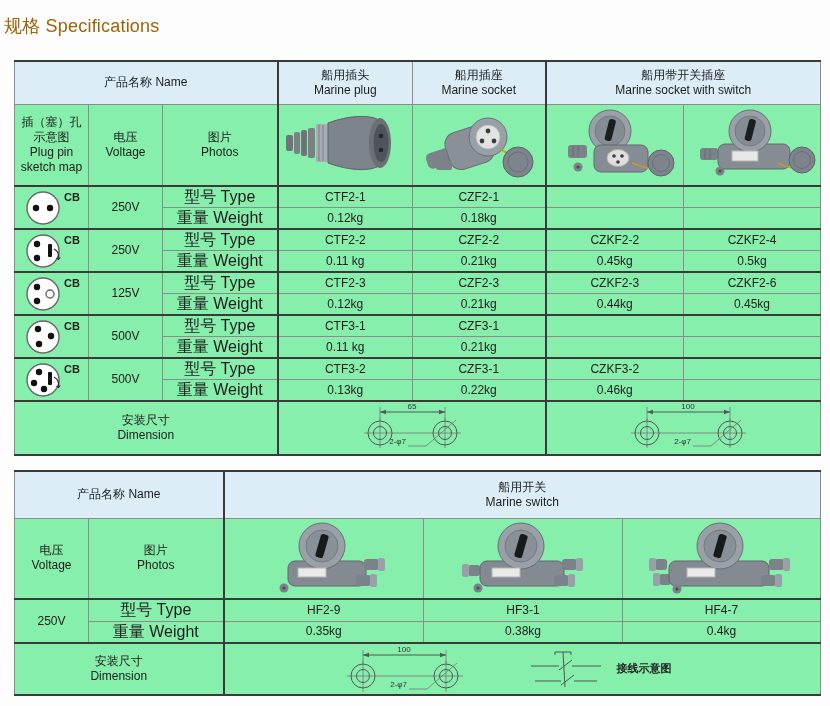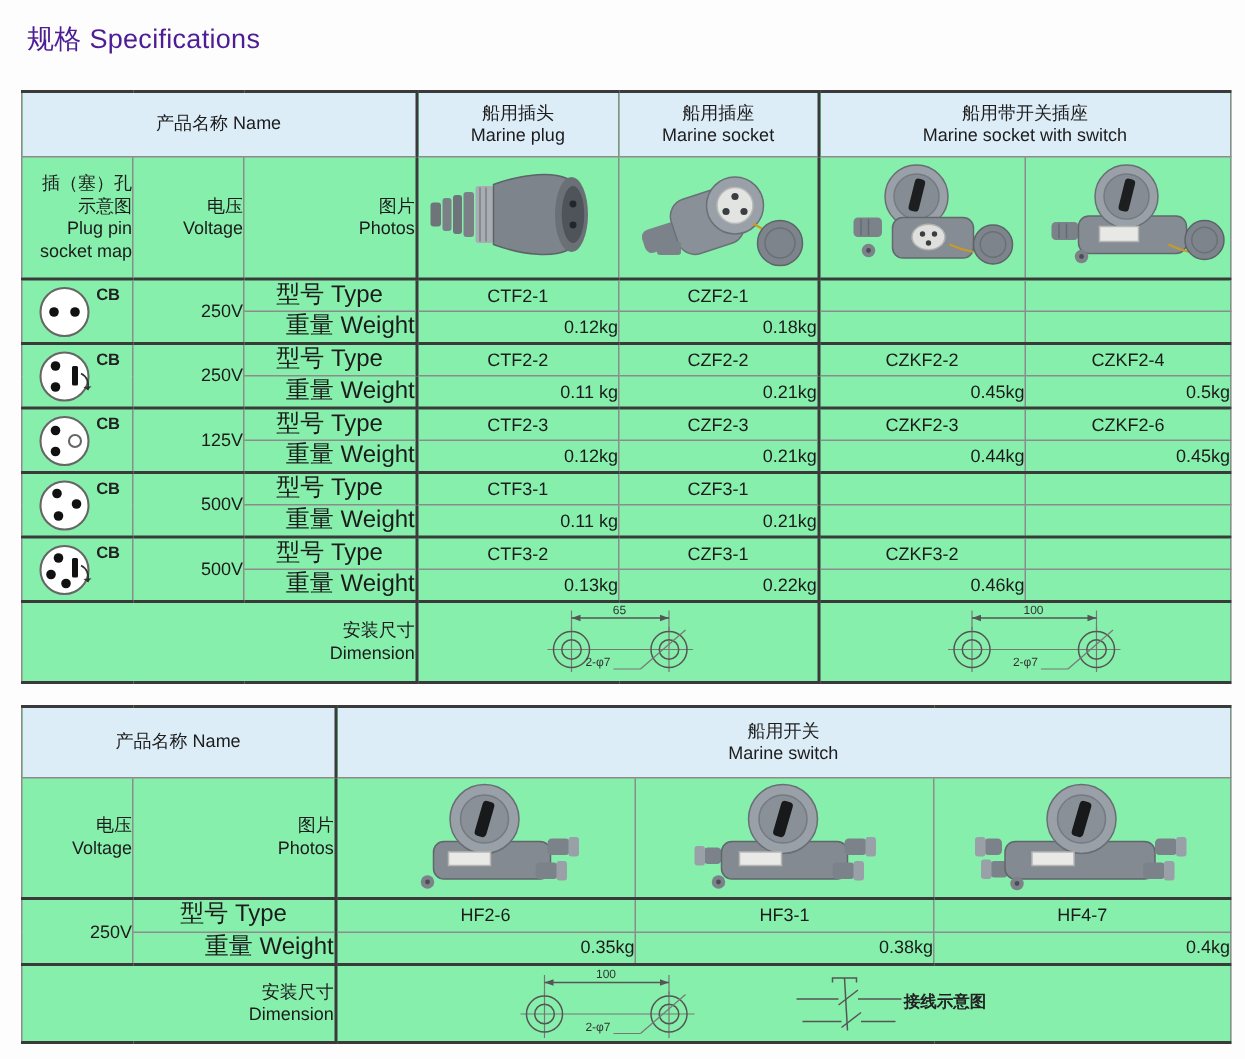--- a/index.html
+++ b/index.html
@@ -2,42 +2,42 @@
 <html><head>
 <meta charset="utf-8">
 <style>
   html,body{margin:0;padding:0;}
   body{
     width:830px;height:706px;position:relative;background:#fdfdfd;
     font-family:"Liberation Sans","DejaVu Sans",sans-serif;color:#1c1c1c;
     overflow:hidden;
   }
   .page-title{
-    position:absolute;left:18px;top:14px;font-size:18px;color:#4c1d95;
+    position:absolute;left:4px;top:14px;font-size:18px;color:#a16207;
     letter-spacing:.2px;
   }
   table{border-collapse:collapse;table-layout:fixed;position:absolute;left:14px;background:#86efac;}
   #t1{top:60px;width:806px;}
   #t2{top:470px;width:806px;}
   td{
     border:1px solid #8c8c8c;padding:0;text-align:center;vertical-align:middle;
     font-size:12px;color:#1c1c1c;overflow:hidden;line-height:1.25;
   }
   .bt2{border-top:2px solid #3a3a3a !important;}
-  .bb2{border-bottom:2px solid #3a3a3a !important;text-align:right;}
+  .bb2{border-bottom:2px solid #3a3a3a !important;}
   .br2{border-right:2px solid #3a3a3a !important;}
   .hdr{background:#dcedf8;}
   .two-line span{display:block;}
   .lbl{font-size:16px;}
   .val{font-size:12px;}
   .sketch-cell{position:relative;}
   .cb-tag{position:absolute;top:4px;right:8px;font-size:11px;font-weight:bold;color:#222;}
   .sk-svg{position:absolute;left:10px;top:50%;margin-top:-19px;}
   .dim-flex{display:flex;align-items:center;justify-content:flex-start;}
-  .wiring-label{font-size:11px;font-weight:bold;color:#222;margin-left:0;white-space:nowrap;}
+  .wiring-label{font-size:11px;font-weight:bold;color:#222;margin-left:14px;white-space:nowrap;}
   svg text{font-family:"Liberation Sans","DejaVu Sans",sans-serif;}
   .drw{stroke:#555;fill:none;stroke-width:1;}
   .drw-thin{stroke:#777;fill:none;stroke-width:0.8;}
 </style>
 </head>
 <body>
 
 <div class="page-title">规格 Specifications</div>
 
 <table id="t1">
@@ -66,21 +66,21 @@
       <span>船用带开关插座</span>
       <span>Marine socket with switch</span>
     </td>
   </tr>
 
   <tr style="height:82px">
     <td class="bb2 two-line">
       <span>插（塞）孔</span>
       <span>示意图</span>
       <span>Plug pin</span>
-      <span>socket map</span>
+      <span>sketch map</span>
     </td>
     <td class="bb2 two-line">
       <span>电压</span>
       <span>Voltage</span>
     </td>
     <td class="bb2 br2 two-line">
       <span>图片</span>
       <span>Photos</span>
     </td>
     <td class="bb2">
@@ -409,21 +409,21 @@
         <rect x="150" y="55" width="7" height="13" rx="2" fill="#9aa0a7"></rect>
         <circle cx="52" cy="70" r="4.5" fill="#7c828a"></circle>
             <circle cx="52" cy="70" r="1.6" fill="#4a4e52"></circle>
       </svg>
     </td>
   </tr>
 
   <tr style="height:22px">
     <td rowspan="2" class="bb2 val">250V</td>
     <td class="lbl br2">型号 Type</td>
-    <td class="val">HF2-6</td>
+    <td class="val">HF2-9</td>
     <td class="val">HF3-1</td>
     <td class="val">HF4-7</td>
   </tr>
   <tr style="height:22px">
     <td class="lbl br2 bb2">重量 Weight</td>
     <td class="val bb2">0.35kg</td>
     <td class="val bb2">0.38kg</td>
     <td class="val bb2">0.4kg</td>
   </tr>
 

